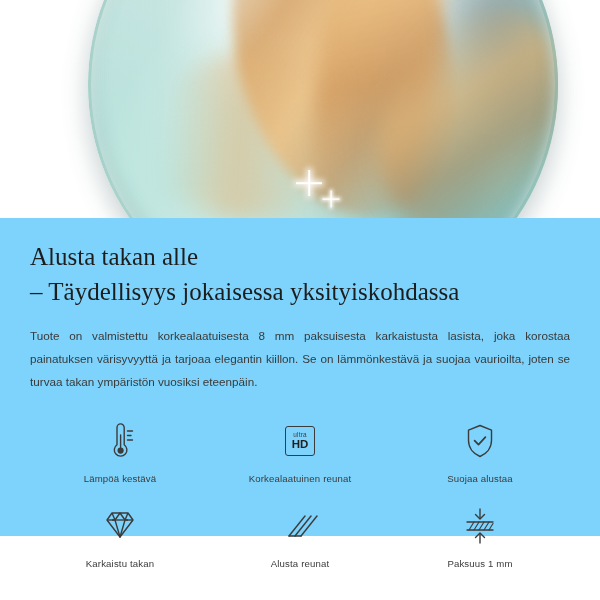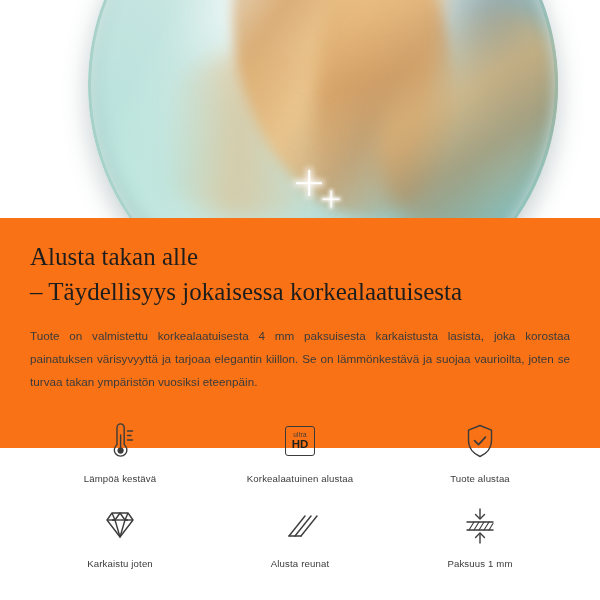--- a/index.html
+++ b/index.html
@@ -6,22 +6,22 @@
   html, body {
     width: 600px;
     height: 600px;
     background: #ffffff;
     font-family: "Liberation Sans", sans-serif;
     overflow: hidden;
   }
   .page {
     position: relative;
     width: 600px;
-    height: 448px;
-    background: #f97316;
+    height: 536px;
+    background: #7dd3fc;
   }
 
   
   .hero {
     position: relative;
     width: 600px;
     height: 218px;
     overflow: hidden;
     background: #ffffff;
   }
@@ -179,24 +179,24 @@
       <div class="disc-edge"></div>
     </div>
     <div class="sparkle sp1"></div>
     <div class="sparkle sp2"></div>
   </div>
 
   <div class="content">
 
     <h1 class="headline">
       <span>Alusta takan alle</span>
-      <span class="line2">– Täydellisyys jokaisessa korkealaatuisesta</span>
+      <span class="line2">– Täydellisyys jokaisessa yksityiskohdassa</span>
     </h1>
 
-    <p class="body-copy">Tuote on valmistettu korkealaatuisesta 4 mm paksuisesta karkaistusta lasista, joka korostaa painatuksen värisyvyyttä ja tarjoaa elegantin kiillon. Se on lämmönkestävä ja suojaa vaurioilta, joten se turvaa takan ympäristön vuosiksi eteenpäin.</p>
+    <p class="body-copy">Tuote on valmistettu korkealaatuisesta 8 mm paksuisesta karkaistusta lasista, joka korostaa painatuksen värisyvyyttä ja tarjoaa elegantin kiillon. Se on lämmönkestävä ja suojaa vaurioilta, joten se turvaa takan ympäristön vuosiksi eteenpäin.</p>
 
     <div class="features">
 
       <div class="feature">
         <div class="feature-icon">
           <svg width="34" height="40" viewBox="0 0 34 40" fill="none" stroke="#3b3b3b" stroke-width="1.4" stroke-linecap="round">
             <path d="M14 6.5a3.6 3.6 0 0 1 7.2 0v17.2a6.3 6.3 0 1 1-7.2 0z"></path>
             <circle cx="17.6" cy="29.6" r="3.1" fill="#3b3b3b" stroke="none"></circle>
             <line x1="17.6" y1="14" x2="17.6" y2="27"></line>
             <line x1="24.5" y1="10" x2="29.5" y2="10"></line>
@@ -207,45 +207,45 @@
         <div class="feature-label">Lämpöä kestävä</div>
       </div>
 
       <div class="feature">
         <div class="feature-icon">
           <div class="hd-badge">
             <span class="top">ultra</span>
             <span class="bot">HD</span>
           </div>
         </div>
-        <div class="feature-label">Korkealaatuinen alustaa</div>
+        <div class="feature-label">Korkealaatuinen reunat</div>
       </div>
 
       <div class="feature">
         <div class="feature-icon">
           <svg width="34" height="40" viewBox="0 0 34 40" fill="none" stroke="#3b3b3b" stroke-width="1.4" stroke-linecap="round" stroke-linejoin="round">
             <path d="M17 4.5 5.5 9.2v10.4c0 7.3 4.9 13.1 11.5 15.9 6.6-2.8 11.5-8.6 11.5-15.9V9.2z"></path>
             <path d="M11.6 19.6l3.9 4 6.9-7.4" stroke-width="1.7"></path>
           </svg>
         </div>
-        <div class="feature-label">Tuote alustaa</div>
+        <div class="feature-label">Suojaa alustaa</div>
       </div>
 
       <div class="feature">
         <div class="feature-icon">
           <svg width="40" height="36" viewBox="0 0 40 36" fill="none" stroke="#3b3b3b" stroke-width="1.4" stroke-linejoin="round">
             <path d="M7 12 12 5h16l5 7-13 17z"></path>
             <path d="M7 12h26"></path>
             <path d="M12 5l3 7-3 0"></path>
             <path d="M28 5l-3 7 3 0"></path>
             <path d="M15 12l5 17 5-17"></path>
             <path d="M15 12l5-7 5 7"></path>
           </svg>
         </div>
-        <div class="feature-label">Karkaistu joten</div>
+        <div class="feature-label">Karkaistu takan</div>
       </div>
 
       <div class="feature">
         <div class="feature-icon">
           <svg width="38" height="34" viewBox="0 0 38 34" fill="none" stroke="#3b3b3b" stroke-width="1.4" stroke-linecap="round">
             <path d="M8 27 L24 7"></path>
             <path d="M14 27 L30 7"></path>
             <path d="M20 27 L36 7"></path>
             <path d="M8 27 L20 27"></path>
           </svg>

